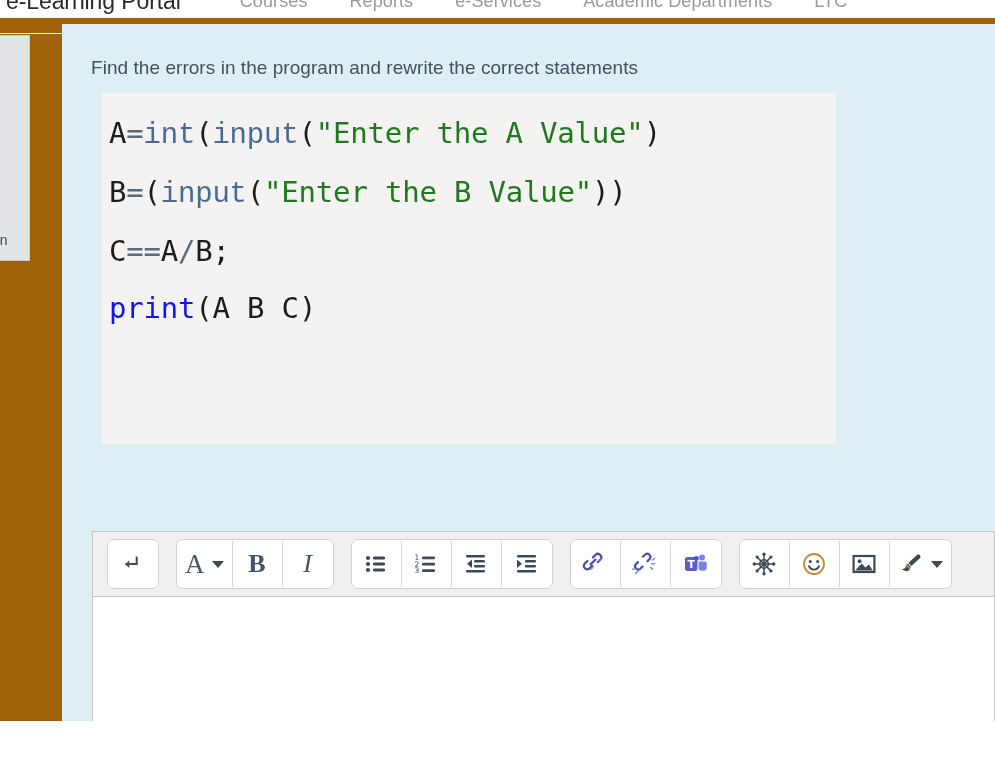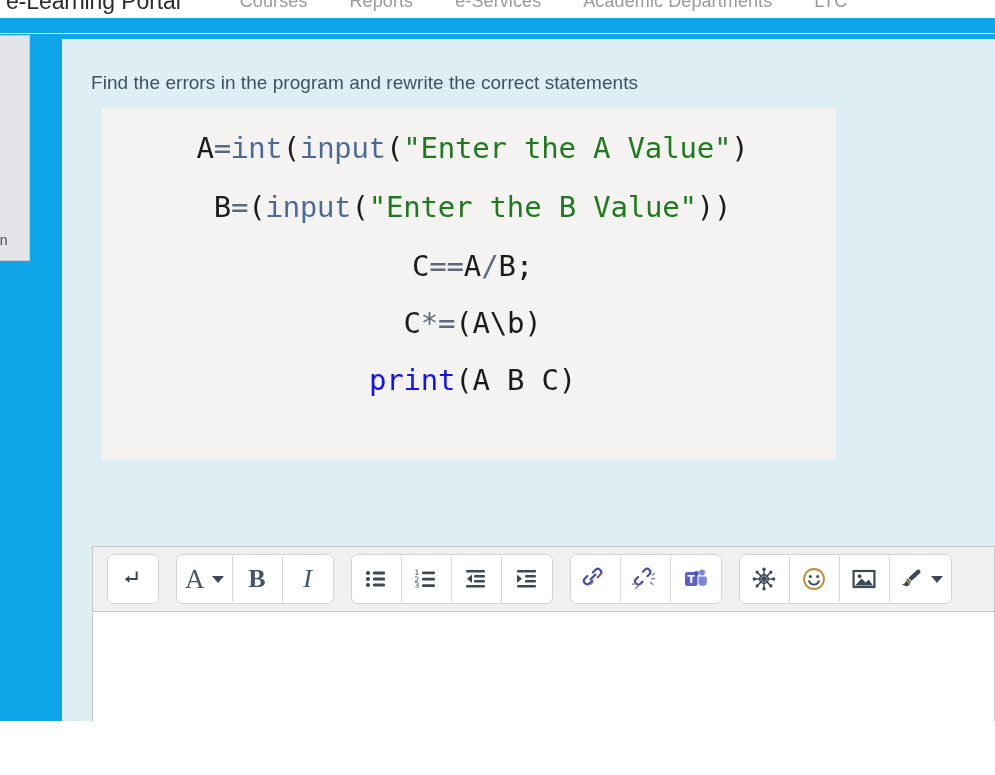--- a/index.html
+++ b/index.html
@@ -11,21 +11,21 @@
     overflow: hidden;
     background: #ffffff;
     font-family: "Liberation Sans", sans-serif;
   }
 
   #page {
     position: relative;
     width: 995px;
     height: 721px;
     overflow: hidden;
-    background: #0ea5e9;
+    background: #a16207;
   }
 
   
   .topnav {
     position: absolute;
     left: 0;
     top: -16px;            
     width: 995px;
     height: 34px;
     background: #ffffff;
@@ -82,25 +82,24 @@
     top: 196px;
     font-size: 14px;
     color: #3f4a54;
     white-space: nowrap;
   }
 
   
   .content-panel {
     position: absolute;
     left: 62px;
-    top: 39px;
+    top: 24px;
     width: 933px;        
     height: 735px;
     background: #ddeff5;
-    text-align: center;
   }
 
   
   .question-text {
     position: absolute;
     left: 29px;           
     top: 33px;            
     font-size: 19px;
     color: #3f5260;
     white-space: nowrap;
@@ -237,21 +236,20 @@
   </div>
 
   <div class="content-panel">
 
     <div class="question-text">Find the errors in the program and rewrite the correct statements</div>
 
     <div class="code-block">
       <div class="code-line"><span class="tok-plain">A</span><span class="tok-op">=</span><span class="tok-builtin">int</span><span class="tok-paren">(</span><span class="tok-builtin">input</span><span class="tok-paren">(</span><span class="tok-string">"Enter the A Value"</span><span class="tok-paren">)</span></div>
       <div class="code-line"><span class="tok-plain">B</span><span class="tok-op">=</span><span class="tok-paren">(</span><span class="tok-builtin">input</span><span class="tok-paren">(</span><span class="tok-string">"Enter the B Value"</span><span class="tok-paren">))</span></div>
       <div class="code-line"><span class="tok-plain">C</span><span class="tok-op">==</span><span class="tok-plain">A</span><span class="tok-op">/</span><span class="tok-plain">B</span><span class="tok-plain">;</span></div>
-      <div class="code-line"><span class="tok-plain">C</span><span class="tok-op">*=</span><span class="tok-paren">(</span><span class="tok-plain">A</span><span class="tok-plain">\</span><span class="tok-plain">b</span><span class="tok-paren">)</span></div>
       <div class="code-line"><span class="tok-print">print</span><span class="tok-paren">(</span><span class="tok-plain">A B C</span><span class="tok-paren">)</span></div>
     </div>
 
     <div class="editor">
       <div class="toolbar" id="toolbar">
           <div class="tb-group">
             <div class="tb-btn">
               <span style="display: flex;">
                 <svg width="24" height="24" viewBox="0 0 26 26">
                   <path d="M17 5 v8 H9" fill="none" stroke="#3c4a58" stroke-width="2.2"></path>

